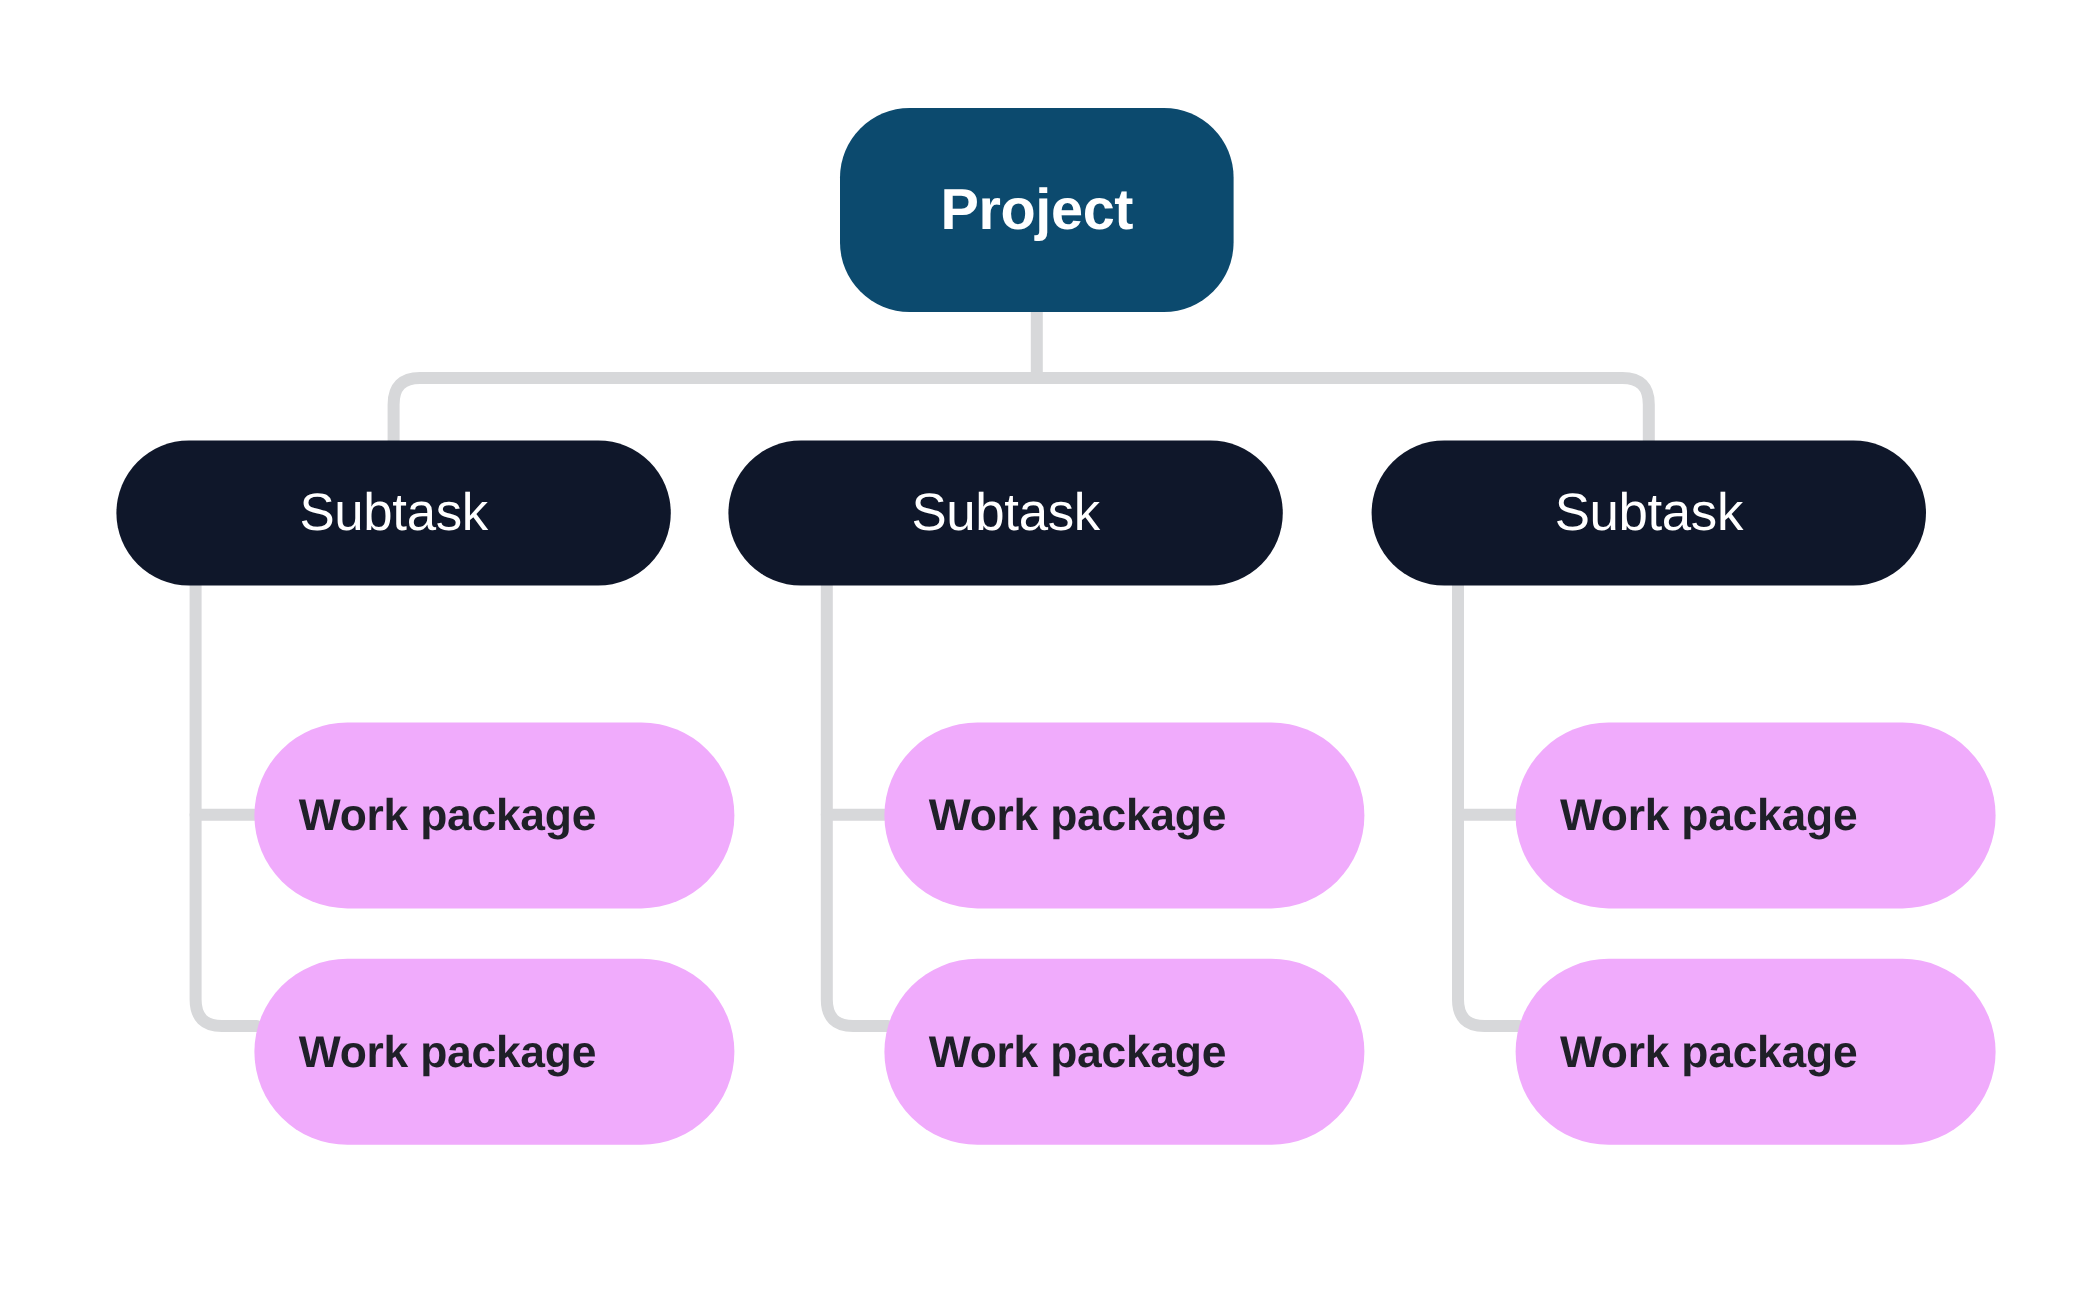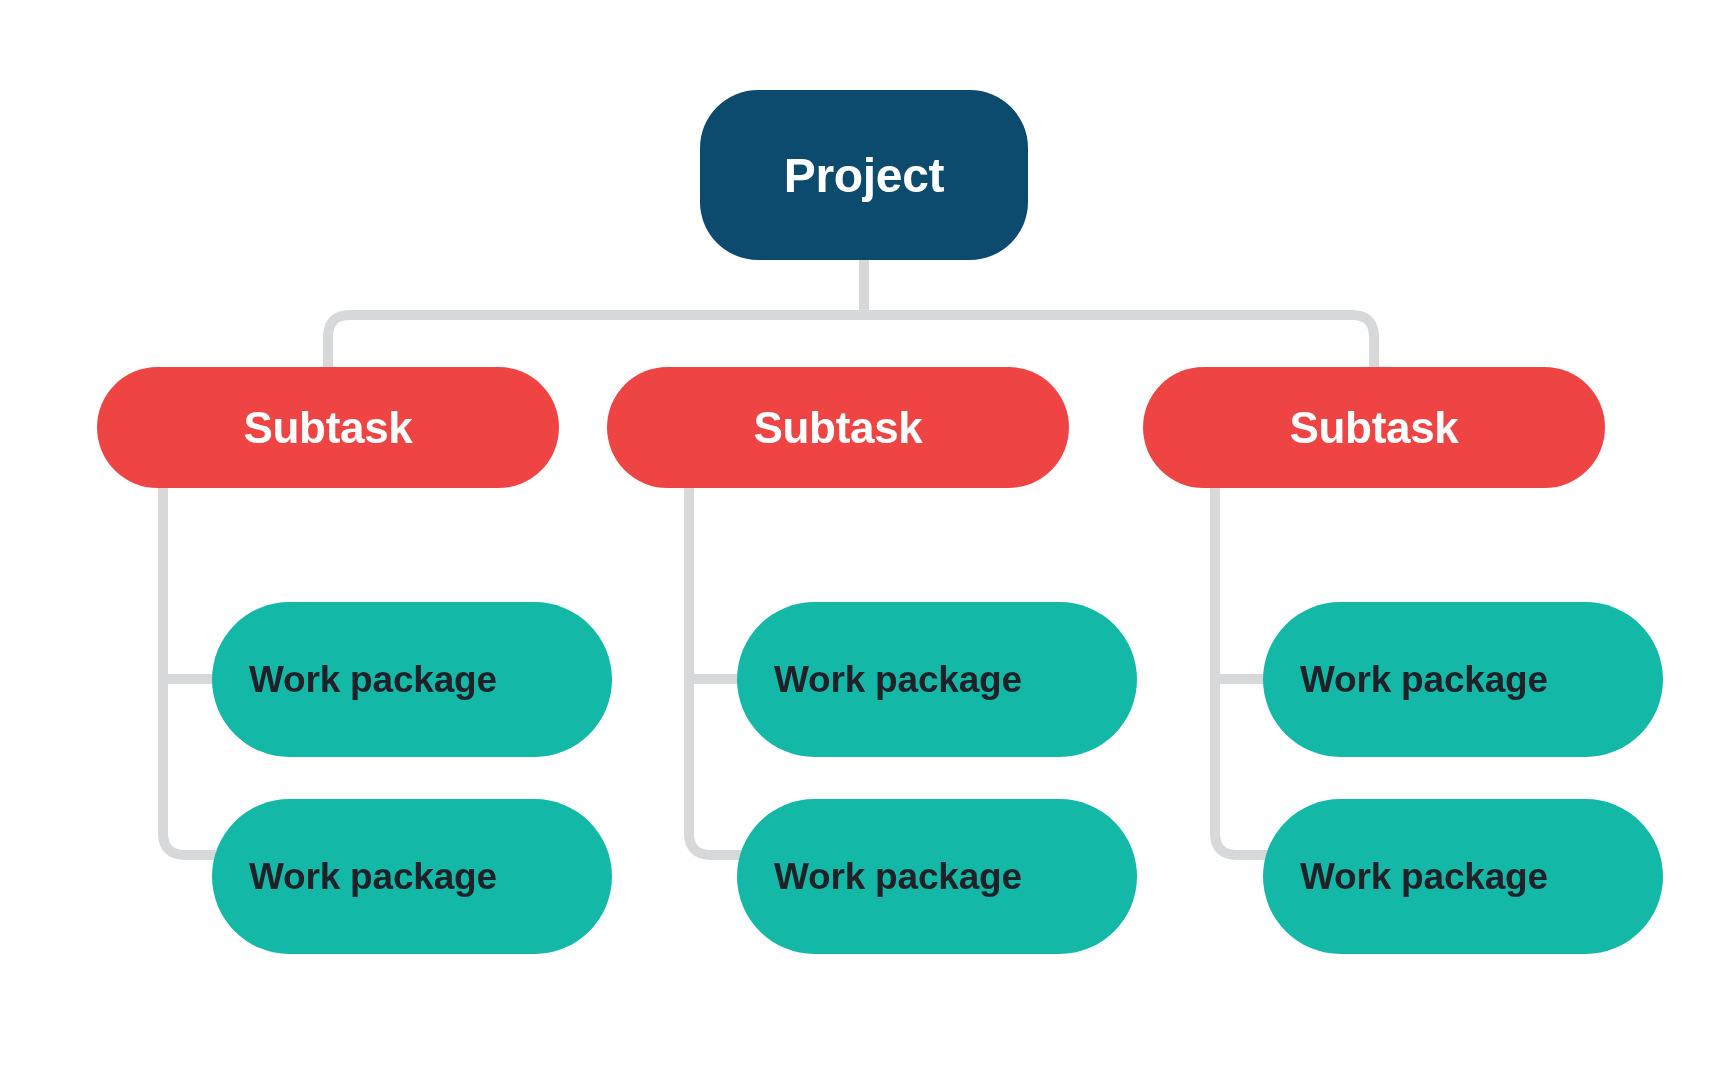--- a/index.html
+++ b/index.html
@@ -43,36 +43,36 @@
     justify-content: center;
     font-size: 48px;
     font-weight: bold;
     letter-spacing: -0.3px;
   }
   .node-subtask {
     top: 367px;
     width: 462px;
     height: 121px;
     border-radius: 61px;
-    background: #ef4444;
+    background: #0f172a;
     color: #ffffff;
     justify-content: center;
     font-size: 44px;
-    font-weight: bold;
+    font-weight: normal;
     letter-spacing: -0.3px;
   }
   .st-0 { left: 97px; }
   .st-1 { left: 607px; }
   .st-2 { left: 1143px; }
 
   .node-wp {
     width: 400px;
     height: 155px;
     border-radius: 78px;
-    background: #14b8a6;
+    background: #f0abfc;
     color: #1F2028;
     justify-content: flex-start;
     padding-left: 37px;
     font-size: 37px;
     font-weight: bold;
     letter-spacing: -0.2px;
   }
   .wp-col-0 { left: 212px; }
   .wp-col-1 { left: 737px; }
   .wp-col-2 { left: 1263px; }

